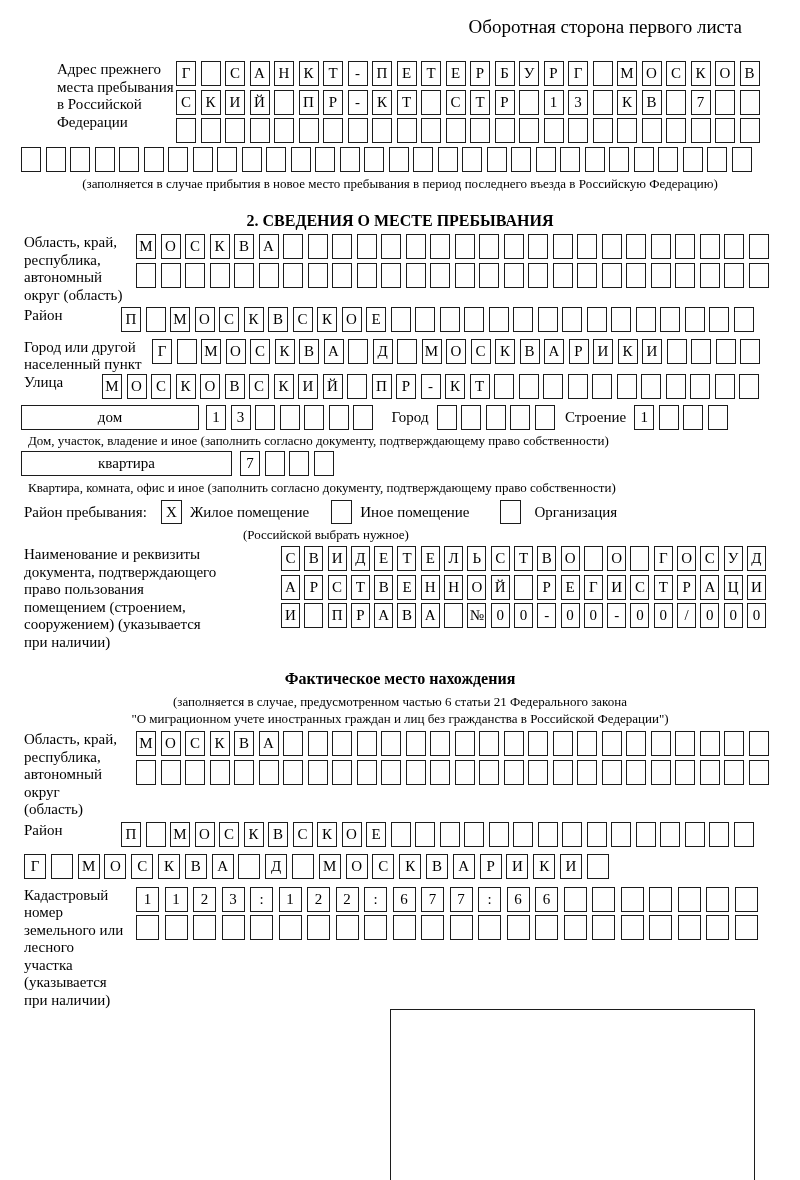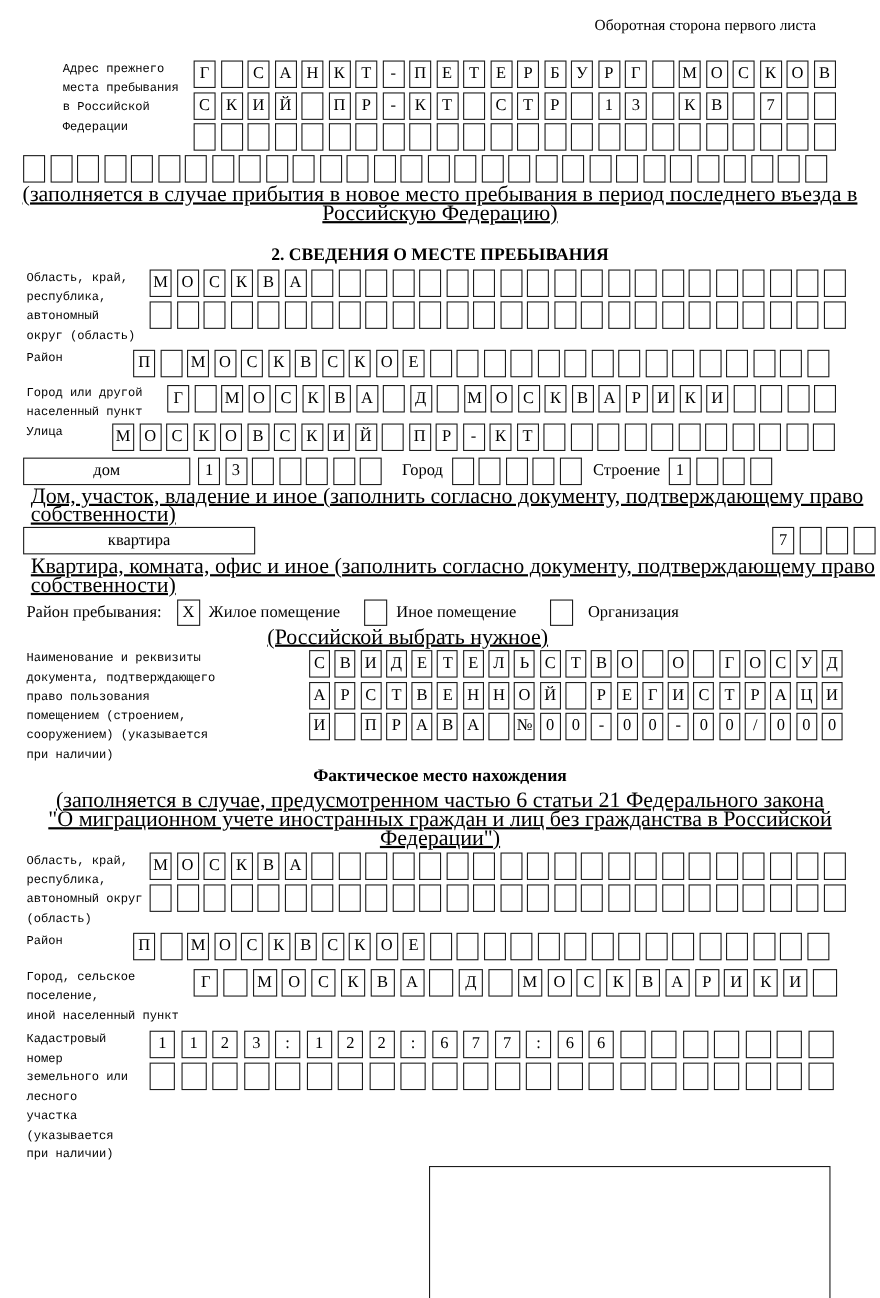--- a/index.html
+++ b/index.html
@@ -3,38 +3,38 @@
 <meta charset="utf-8">
 <style>
   * { box-sizing: border-box; }
   html, body { margin:0; padding:0; }
   body {
     width: 800px; height: 1180px;
     background: #fff; color: #000;
     font-family: "Liberation Serif", serif;
     overflow: hidden;
   }
-  .header-note { margin-top: 16px; padding-right: 58px; text-align: right; font-size: 14px; }
+  .header-note { margin-top: 16px; padding-right: 58px; text-align: right; font-size: 19px; }
   .boxrow { display: flex; margin-bottom: 3.5px; }
   .cb {
     flex: none; width: 20px; height: 25px;
     border: 1.6px solid #1c1c1c; margin-right: 4.5px;
     display: inline-flex; align-items: center; justify-content: center;
     font-size: 15px; line-height: 25px;
   }
   .doc-row .cb { width: 19px; margin-right: 4.3px; }
   .md-row .cb { width: 22px; margin-right: 4.8px; }
   .lg-row .cb { width: 23px; margin-right: 5.5px; }
   .field { display: flex; margin-left: 24px; }
-  .lbl { flex: none; font-size: 11px; line-height: 17.5px; white-space: pre-line; font-family: Liberation Mono, monospace; }
+  .lbl { flex: none; font-size: 15px; line-height: 17.5px; white-space: pre-line; }
   .rows { flex: none; }
   .w119 { width: 119px; } .w112 { width: 112px; } .w97 { width: 97px; }
   .w128 { width: 128px; } .w78 { width: 78px; } .w257 { width: 257px; }
   .w152 { width: 152px; }
-  .note { font-size: 20px; line-height: 17px; text-decoration: underline; }
+  .note { font-size: 13px; line-height: 17px; }
   .note-c { text-align: center; }
   .h2 { text-align: center; font-weight: bold; font-size: 16px; line-height: 18px; }
   .widebox {
     flex: none; height: 25px; border: 1.6px solid #1c1c1c;
     display: inline-flex; align-items: center; justify-content: center;
     font-size: 15px;
   }
   .inline-lbl { flex: none; font-size: 15px; line-height: 25px; }
   .hrow { display: flex; margin-left: 21px; }
   .chk {
@@ -328,21 +328,21 @@
       <div class="cb"></div>
       <div class="cb"></div>
       <div class="cb"></div>
       <div class="cb"></div>
       <div class="cb"></div>
       <div class="cb"></div>
     </div>
 </div>
 
 <div class="hrow" style="margin-top:3px;">
-  <div class="widebox" style="width:152px;">дом</div>
+  <div class="widebox" style="width:178px;">дом</div>
   <div class="boxrow" style="margin-left:7px; margin-bottom:0;">
       <div class="cb">1</div>
       <div class="cb">3</div>
       <div class="cb"></div>
       <div class="cb"></div>
       <div class="cb"></div>
       <div class="cb"></div>
       <div class="cb"></div>
     </div>
   <div class="inline-lbl" style="margin-left:14px; margin-right:8px;">Город</div>
@@ -356,21 +356,21 @@
   <div class="inline-lbl" style="margin-left:6px; margin-right:8px;">Строение</div>
   <div class="boxrow" style="margin-bottom:0;">
       <div class="cb">1</div>
       <div class="cb"></div>
       <div class="cb"></div>
       <div class="cb"></div>
     </div>
 </div>
 <div class="note" style="margin-left:28px; margin-top:2px;">Дом, участок, владение и иное (заполнить согласно документу, подтверждающему право собственности)</div>
 
-<div class="hrow" style="margin-top:2px;justify-content:space-between;">
+<div class="hrow" style="margin-top:2px;">
   <div class="widebox" style="width:211px;">квартира</div>
   <div class="boxrow" style="margin-left:8px; margin-bottom:0;">
       <div class="cb">7</div>
       <div class="cb"></div>
       <div class="cb"></div>
       <div class="cb"></div>
     </div>
 </div>
 <div class="note" style="margin-left:28px; margin-top:3px;">Квартира, комната, офис и иное (заполнить согласно документу, подтверждающему право собственности)</div>
 
@@ -458,21 +458,21 @@
         <div class="cb">0</div>
         <div class="cb">0</div>
         <div class="cb">/</div>
         <div class="cb">0</div>
         <div class="cb">0</div>
         <div class="cb">0</div>
       </div>
   </div>
 </div>
 
-<div class="h2" style="margin-top:1px;text-align:center;">Фактическое место нахождения</div>
+<div class="h2" style="margin-top:19px;text-align:center;">Фактическое место нахождения</div>
 <div class="note note-c" style="margin-top:5px;">(заполняется в случае, предусмотренном частью 6 статьи 21 Федерального закона</div>
 <div class="note note-c">"О миграционном учете иностранных граждан и лиц без гражданства в Российской Федерации")</div>
 
 <div class="field" style="margin-top:4px;">
   <div class="lbl w112">Область, край,
 республика,
 автономный округ
 (область)</div>
   <div class="rows">
     <div class="boxrow">
@@ -560,22 +560,20 @@
       <div class="cb"></div>
       <div class="cb"></div>
       <div class="cb"></div>
       <div class="cb"></div>
       <div class="cb"></div>
       <div class="cb"></div>
     </div>
 </div>
 
 <div class="field" style="margin-top:4px;">
-  <div class="lbl w152">Город, сельское поселение,
-иной населенный пункт</div>
   <div class="boxrow md-row">
       <div class="cb">Г</div>
       <div class="cb"></div>
       <div class="cb">М</div>
       <div class="cb">О</div>
       <div class="cb">С</div>
       <div class="cb">К</div>
       <div class="cb">В</div>
       <div class="cb">А</div>
       <div class="cb"></div>

